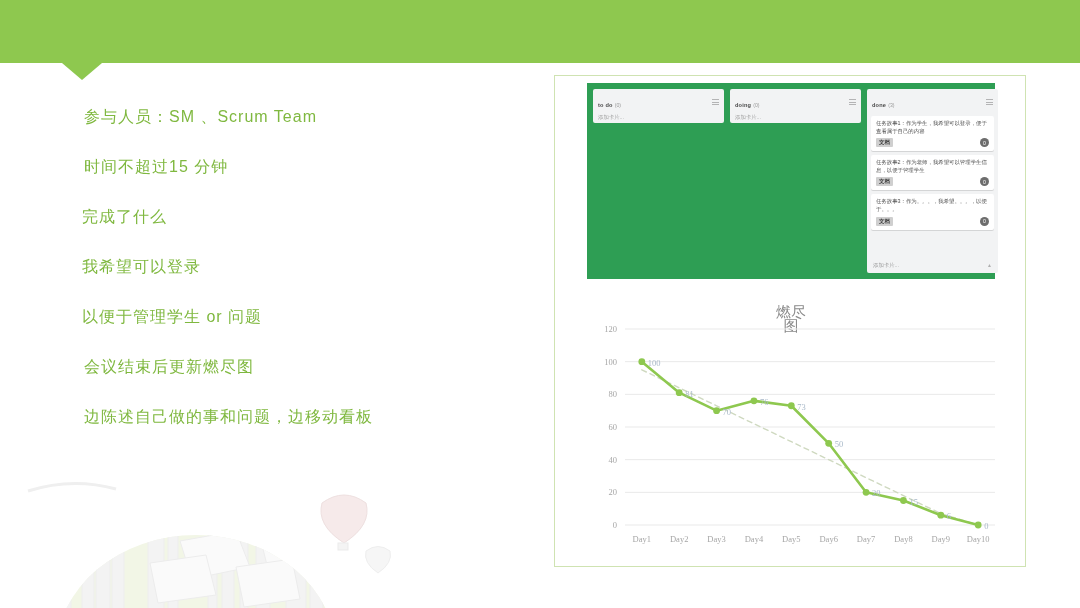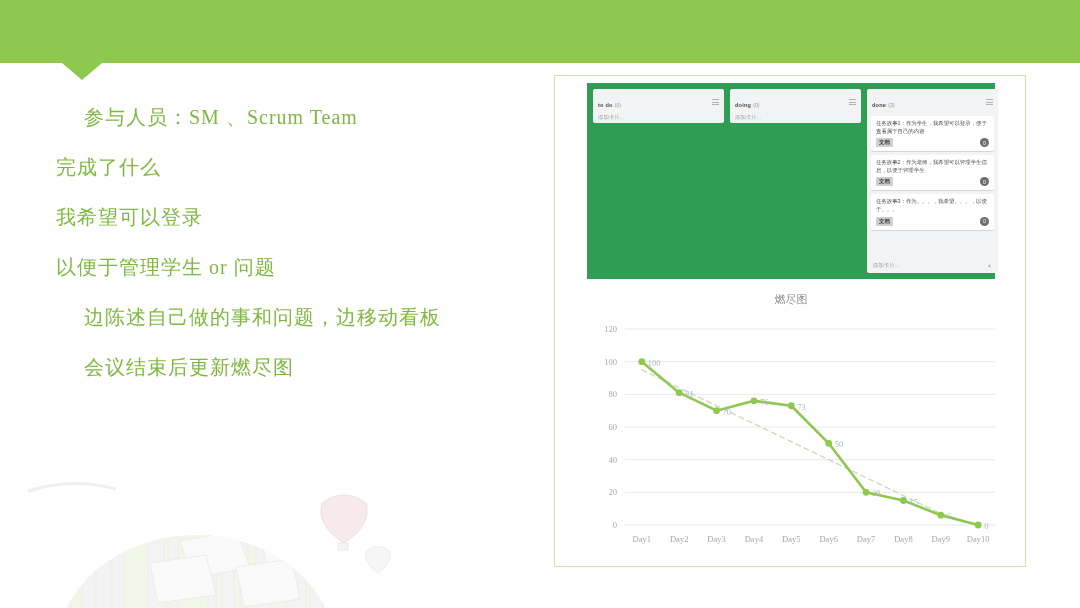--- a/index.html
+++ b/index.html
@@ -48,29 +48,29 @@
     border-top: 17px solid #8ec84f;
   }
 
   
   .bullets {
     position: absolute;
     left: 0; top: 92px;
     width: 540px;
   }
   .bullet {
-    font-family: Liberation Serif, serif;
-    font-size: 20px;
+    font-family: Liberation Sans, sans-serif;
+    font-size: 16px;
     color: #7fb83f;
     line-height: 50px;
     white-space: nowrap;
     letter-spacing: 1px;
   }
   .bullet.lvl1 { padding-left: 84px; }
-  .bullet.lvl2 { padding-left: 56px; }
+  .bullet.lvl2 { padding-left: 82px; }
 
   
   .deco {
     position: absolute;
     left: 0;
     bottom: 0;
     width: 420px;
     height: 145px;
     opacity: 1;
     pointer-events: none;
@@ -207,26 +207,26 @@
     left: 18px;
     top: 215px;
     width: 436px;
     height: 268px;
   }
   .chart-title {
     position: absolute;
     left: 0; right: 0;
     top: 0;
     text-align: center;
-    font-family: Liberation Mono, monospace;
-    font-size: 11px;
+    font-family: Liberation Serif, serif;
+    font-size: 15px;
     line-height: 14px;
     color: #8a8a8a;
     width: 36px;
-    margin: 2px auto;
+    margin: 14px auto;
   }
   .chart-svg { position: absolute; left: 0; top: 0; }
 
   .ax-label {
     font-family: "Liberation Serif", "DejaVu Serif", serif;
     font-size: 8.5px;
     fill: #a6a6a6;
   }
   .pt-label {
     font-family: "Liberation Serif", "DejaVu Serif", serif;
@@ -237,25 +237,26 @@
 </head>
 <body>
 
 <div id="slide">
 
   <div class="header-band"></div>
   <div class="header-pointer"></div>
 
   <div class="bullets">
     <div class="bullet lvl1">参与人员：SM 、Scrum Team</div>
+    <div class="bullet lvl1">时间不超过15 分钟</div>
     <div class="bullet lvl2">完成了什么</div>
     <div class="bullet lvl2">我希望可以登录</div>
     <div class="bullet lvl2">以便于管理学生 or 问题</div>
+    <div class="bullet lvl1">会议结束后更新燃尽图</div>
     <div class="bullet lvl1">边陈述自己做的事和问题，边移动看板</div>
-    <div class="bullet lvl1">会议结束后更新燃尽图</div>
   </div>
 
   <svg class="deco" viewBox="0 0 420 145">
     <defs>
       <clipPath id="globeClip">
           <ellipse cx="196" cy="190" rx="140" ry="118"></ellipse>
         </clipPath>
     </defs>
     <ellipse cx="196" cy="190" rx="140" ry="118" fill="#f2f6e6"></ellipse>
     <g clip-path="url(#globeClip)" fill="#f3f3f3" stroke="#ededed" stroke-width="1">

